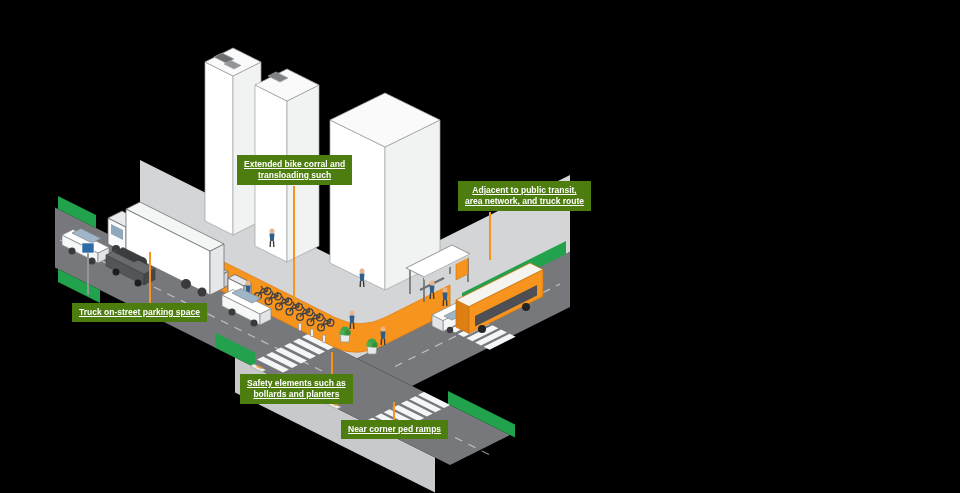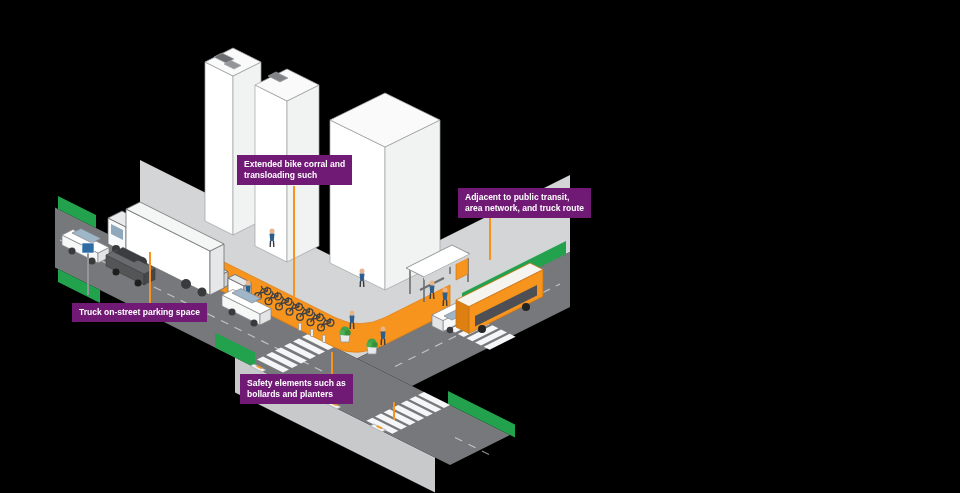--- a/index.html
+++ b/index.html
@@ -1,20 +1,20 @@
 <!DOCTYPE html>
 <html><head>
 <meta charset="utf-8">
 <style>
   html,body{margin:0;padding:0;background:#000;}
   #stage{position:relative;width:960px;height:493px;background:#000;overflow:hidden;
          font-family:"Liberation Sans",sans-serif;}
   #scene{position:absolute;left:0;top:0;}
-  .callout{position:absolute;background:#701a75;color:#fff;font-weight:bold;
-           font-size:8.5px;line-height:11px;padding:4px 7px;z-index:5;}
+  .callout{position:absolute;background:#4d7c0f;color:#fff;font-weight:bold;
+           font-size:8.5px;line-height:11px;padding:4px 7px;text-align:center;z-index:5;text-decoration:underline;}
   .callout span{display:block;white-space:nowrap;}
 </style>
 </head>
 <body>
 
 <div id="stage">
 
 <svg id="scene" width="960" height="493" viewBox="0 0 960 493">
   <defs>
     <path id="zbar-se" d="M0 0 L26 13 L20 16 L-6 3 Z" fill="#F5F6F7"></path>
@@ -235,25 +235,28 @@
     <path d="M150 252 V303"></path>
     <path d="M332 352 V374"></path>
     <path d="M394 402 V420"></path>
   </g>
 </svg>
 
 <div class="callout" style="left:237px;top:155px">
   <span>Extended bike corral and</span>
   <span>transloading such</span>
 </div>
-<div class="callout" style="left:458px;top:188px">
+<div class="callout" style="left:458px;top:181px">
   <span>Adjacent to public transit,</span>
   <span>area network, and truck route</span>
 </div>
 <div class="callout" style="left:240px;top:374px">
   <span>Safety elements such as</span>
   <span>bollards and planters</span>
 </div>
 <div class="callout" style="left:72px;top:303px">
   <span>Truck on-street parking space</span>
 </div>
+<div class="callout" style="left:341px;top:420px">
+  <span>Near corner ped ramps</span>
+</div>
 
 </div>
 
 </body></html>

